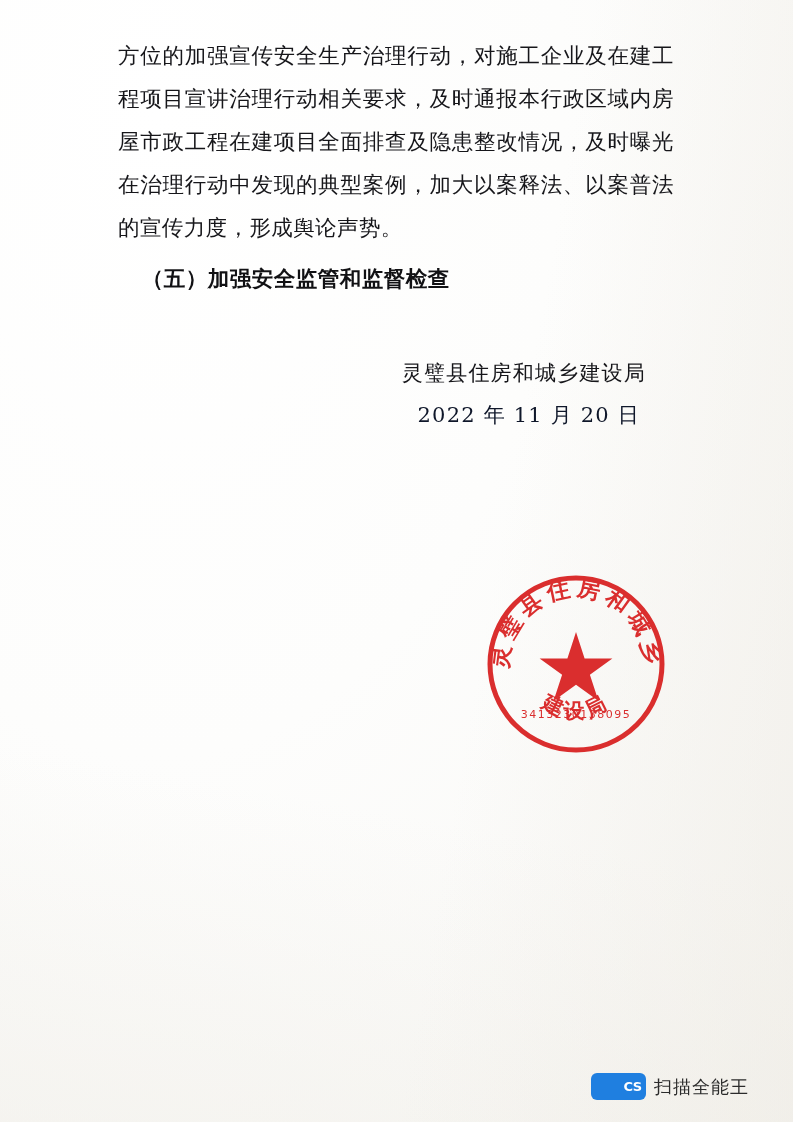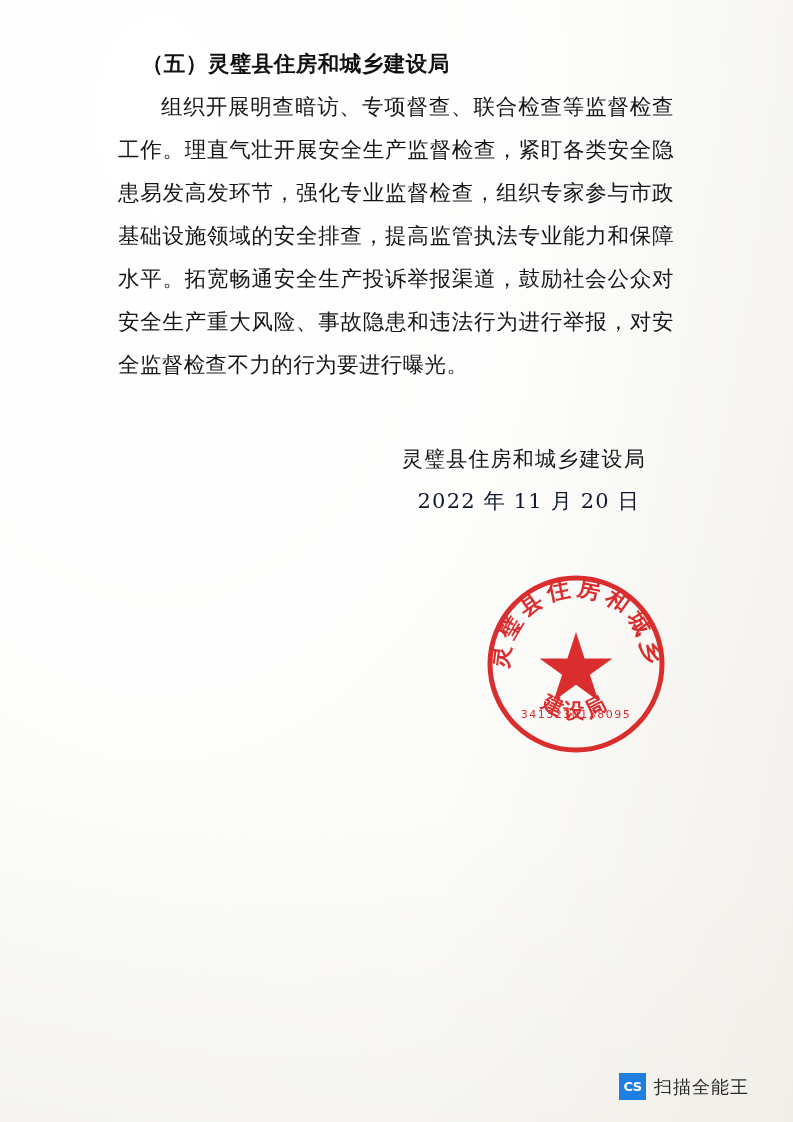--- a/index.html
+++ b/index.html
@@ -103,49 +103,50 @@
     position: absolute;
     right: 44px;
     bottom: 22px;
     display: flex;
     align-items: center;
     gap: 8px;
   }
   .cs-badge {
     width: 27px;
     height: 27px;
-    border-radius: 0;
+    border-radius: 6px;
     background: #1f7fe0;
     color: #ffffff;
     font-family: "DejaVu Sans", sans-serif;
     font-size: 13px;
     font-weight: bold;
     letter-spacing: -0.5px;
     display: flex;
     align-items: center;
     justify-content: center;
+    padding-left: 28px;
   }
   .cs-text {
     font-family: Liberation Sans, sans-serif;
     font-size: 18px;
     color: #2b2b2b;
     letter-spacing: 1px;
   }
 </style>
 </head>
 <body>
 
 <div class="paper"></div>
 
 <div class="page-body">
 
+  <p class="para">方位的加强宣传安全生产治理行动，对施工企业及在建工程项目宣讲治理行动相关要求，及时通报本行政区域内房屋市政工程在建项目全面排查及隐患整改情况，及时曝光在治理行动中发现的典型案例，加大以案释法、以案普法的宣传力度，形成舆论声势。</p>
 
-  <h2 class="subhead">（五）灵璧县住房和城乡建设局</h2>
+  <h2 class="subhead">（五）加强安全监管和监督检查</h2>
 
-  <p class="para indent">组织开展明查暗访、专项督查、联合检查等监督检查工作。理直气壮开展安全生产监督检查，紧盯各类安全隐患易发高发环节，强化专业监督检查，组织专家参与市政基础设施领域的安全排查，提高监管执法专业能力和保障水平。拓宽畅通安全生产投诉举报渠道，鼓励社会公众对安全生产重大风险、事故隐患和违法行为进行举报，对安全监督检查不力的行为要进行曝光。</p>
 
   <div class="signature-block">
     <div class="signature-line">灵璧县住房和城乡建设局</div>
     <div class="date-line">2022 年 11 月 20 日</div>
   </div>
 
 </div>
 
 <div class="seal">
   <svg width="188" height="188" viewBox="0 0 188 188" xmlns="http://www.w3.org/2000/svg">

